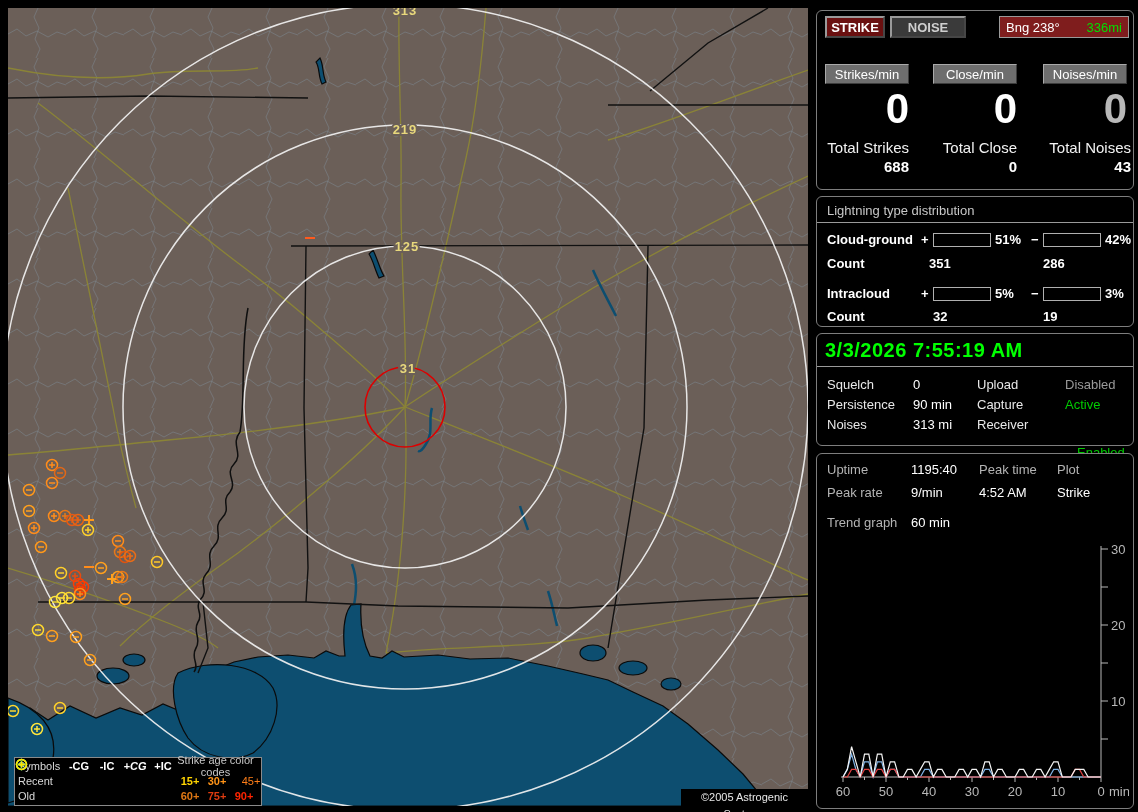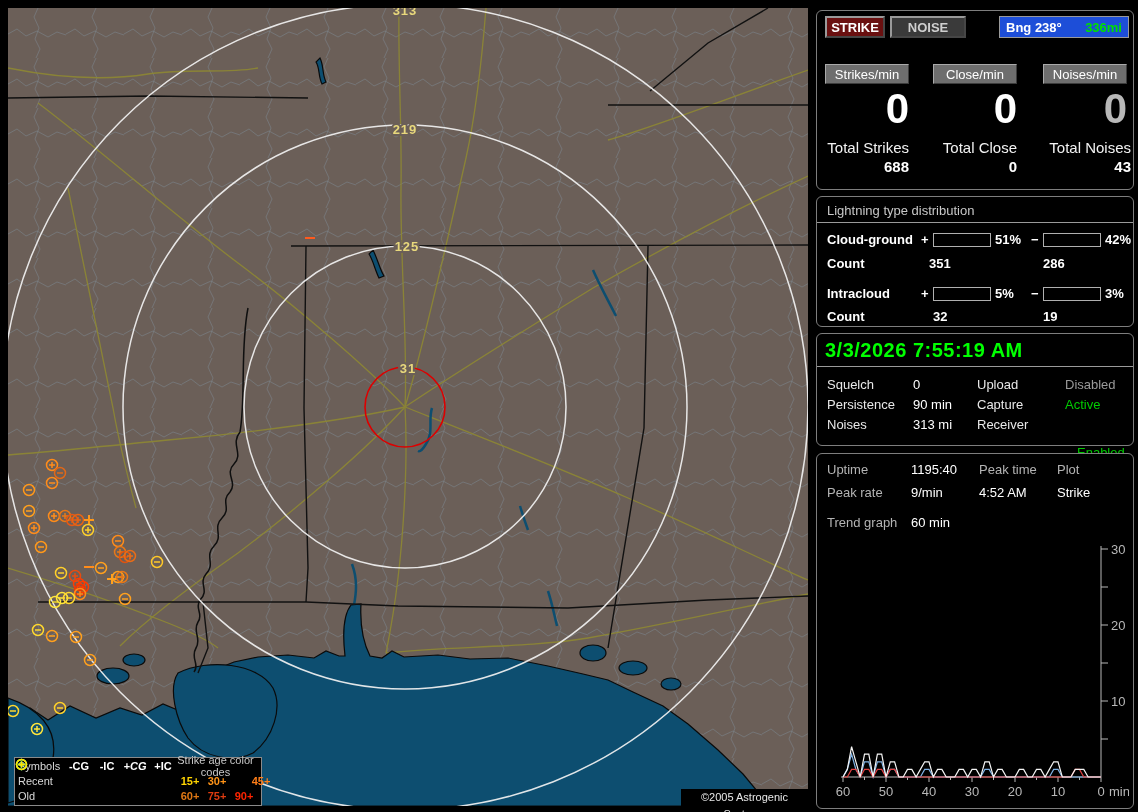--- a/index.html
+++ b/index.html
@@ -25,22 +25,22 @@
   #panel{position:absolute;left:812px;top:0;width:326px;height:812px;color:#fff;font-size:13px;}
   .pbox{position:absolute;left:4px;width:316px;background:#000;border:1px solid #7e7e7e;border-radius:6px;}
   #box1{top:10px;height:178px;}
   #box2{top:196px;height:129px;}
   #box3{top:333px;height:111px;}
   #box4{top:453px;height:354px;}
   .btn{position:absolute;height:22px;line-height:20px;text-align:center;font-weight:bold;font-size:13px;
     border:2px outset #9a9a9a;box-sizing:border-box;cursor:pointer;}
   #btn-strike{left:8px;top:5px;width:60px;background:#6a1010;color:#fff;}
   #btn-noise{left:73px;top:5px;width:76px;background:#3a3a3a;color:#cfcfcf;}
-  #bng{position:absolute;left:182px;top:5px;width:130px;height:22px;background:#1d4ed8;border:1px solid #9a9a9a;
-    box-sizing:border-box;display:flex;align-items:center;justify-content:space-between;padding:0 6px;font-weight:bold;}
+  #bng{position:absolute;left:182px;top:5px;width:130px;height:22px;background:#7f1d1d;border:1px solid #9a9a9a;
+    box-sizing:border-box;display:flex;align-items:center;justify-content:space-between;padding:0 6px;font-weight:normal;}
   #bng .bval{color:#fff;} #bng .bdist{color:#00e000;}
   .chip{position:absolute;top:53px;height:20px;line-height:19px;text-align:center;font-size:13px;color:#fff;
     background:#6e6e6e;border-top:1px solid #aaa;border-left:1px solid #aaa;border-right:1px solid #3c3c3c;
     border-bottom:1px solid #3c3c3c;box-sizing:border-box;}
   .bigzero{position:absolute;top:74px;font-size:42px;font-weight:bold;text-align:right;}
   .tot-label{position:absolute;top:128px;font-size:15px;text-align:right;color:#f2f2f2;}
   .tot-value{position:absolute;top:147px;font-size:15px;font-weight:bold;text-align:right;color:#fff;}
   
   #dist-title{position:absolute;left:0;top:6px;width:100%;color:#c8c8c8;padding-left:10px;box-sizing:border-box;
     border-bottom:1px solid #9a9a9a;padding-bottom:4px;}
@@ -364,21 +364,21 @@
             <div class="lg-cell lg-c4">
               <svg width="13" height="13" viewBox="0 0 13 13">
                 <g stroke="#00e0e0" stroke-width="1.4" fill="none">
                   <line x1="3.5" y1="6.5" x2="9.5" y2="6.5"></line>
                   <line x1="6.5" y1="3.5" x2="6.5" y2="9.5"></line>
                 </g>
               </svg>
             </div>
             <div class="lg-cell lg-age3" style="width: 26px; color: rgb(255, 212, 0); font-weight: bold; flex: 0 0 26px; margin-left: 1px;">15+</div>
             <div class="lg-cell lg-age3" style="width: 26px; color: rgb(255, 148, 24); font-weight: bold; flex: 0 0 26px; margin-left: 1px;">30+</div>
-            <div class="lg-cell lg-age3" style="width: 26px; color: rgb(255, 126, 24); font-weight: bold; flex: 0 0 26px; margin-left: 18px;">45+</div>
+            <div class="lg-cell lg-age3" style="width: 26px; color: rgb(255, 126, 24); font-weight: normal; flex: 0 0 26px; margin-left: 8px;">45+</div>
           </div>
           <div class="lg-row">
             <div class="lg-cell lg-c0">Old</div>
             <div class="lg-cell lg-c1">
               <svg width="13" height="13" viewBox="0 0 13 13">
                 <g stroke="#ffe400" stroke-width="1.4" fill="none">
                   <circle cx="6.5" cy="6.5" r="5"></circle>
                   <line x1="3.5" y1="6.5" x2="9.5" y2="6.5"></line>
                 </g>
               </svg>

